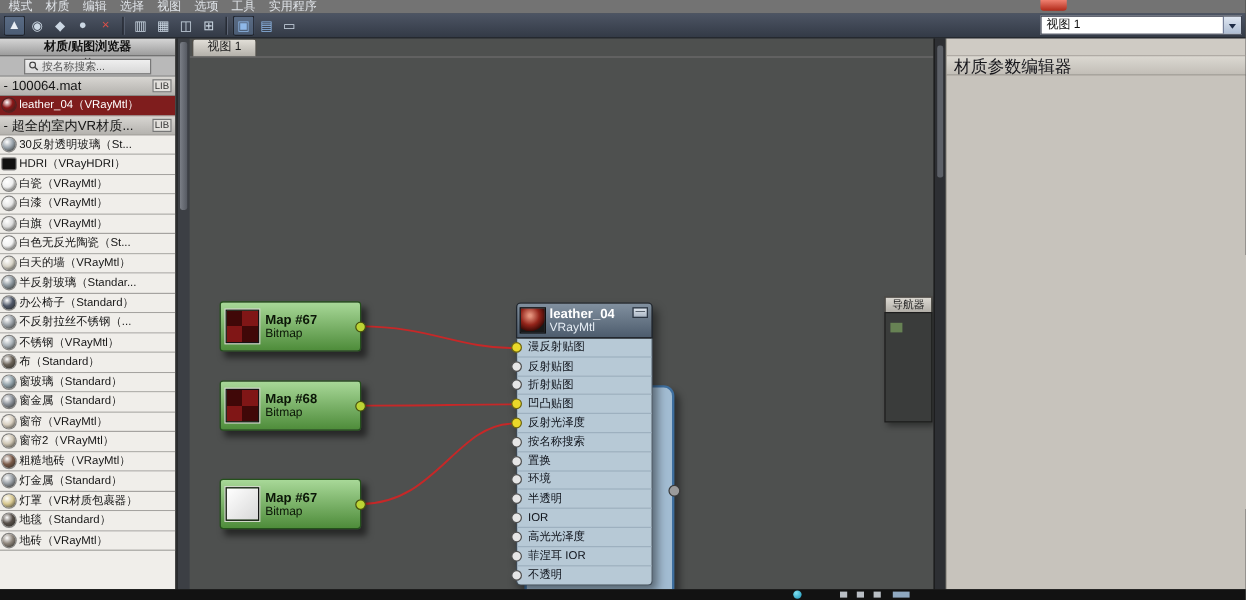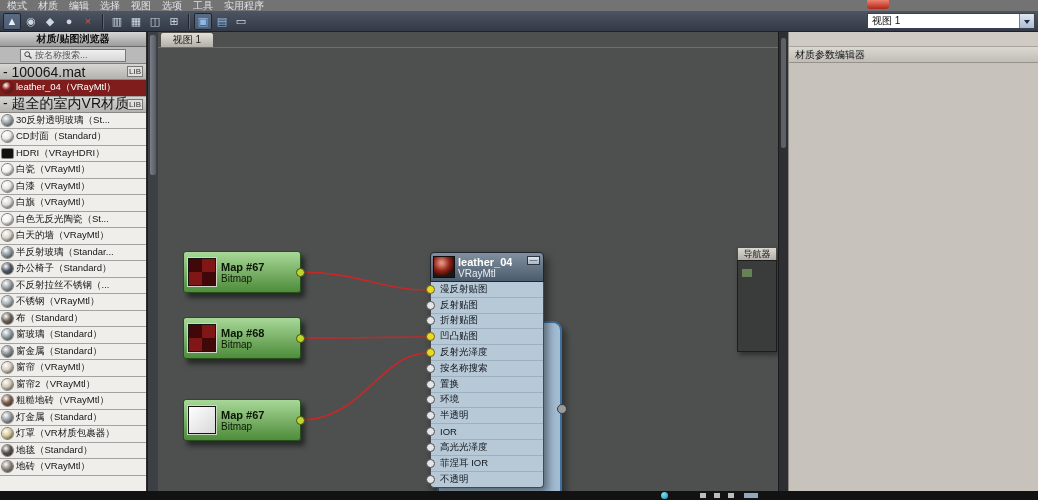--- a/index.html
+++ b/index.html
@@ -24,21 +24,21 @@
 
   
   .browser { position:absolute; left:0; top:32px; width:147px; height:459px; background:#8f8f8f; border-right:1px solid #2c2c2c; overflow:hidden; z-index:5; }
   .br-title { height:15px; background:linear-gradient(#d6d6d6,#9c9c9c); display:flex; align-items:center; justify-content:space-between; padding:0 3px; border-bottom:1px solid #6b6b6b;flex-direction:column; }
   .br-title-text { font-size:10px; font-weight:bold; color:#101010; white-space:nowrap; }
   .br-close { font-size:11px; line-height:10px; color:#202020; width:12px; text-align:center; cursor:default; }
   .br-search { height:17px; background:#b9b9b9; border-bottom:1px solid #7c7c7c; display:flex; align-items:center; padding:0 20px; }
   .search-field { flex:1; height:13px; background:linear-gradient(#efefef,#d7d7d7); border:1px solid #787878; display:flex; align-items:center; font-size:9px; color:#555; padding-left:3px; gap:3px; white-space:nowrap; overflow:hidden; }
   .br-list { position:absolute; top:32px; bottom:0; left:0; right:0; background:#f0eeea; }
   .grp { height:16px; background:linear-gradient(#d8d6d2,#b4b2ae); border-bottom:1px solid #8a8884; display:flex; align-items:center; justify-content:space-between; padding:0 3px; }
-  .grp-label { font-size:14px; color:#141414; white-space:nowrap; overflow:hidden; }
+  .grp-label { font-size:11px; color:#141414; white-space:nowrap; overflow:hidden; }
   .grp-tag { font-size:8px; color:#333; border:1px solid #777; background:#e2e0dc; padding:0 1px; line-height:9px; flex:0 0 auto; }
   .bitem { height:16.5px; background:#f0eeea; border-bottom:1px solid #a5a3a0; display:flex; align-items:center; padding:0 2px; gap:3px; }
   .bitem.selected { background:#7f1d1d; }
   .bitem.selected .blabel { color:#fff; }
   .blabel { font-size:9.5px; color:#151515; white-space:nowrap; overflow:hidden; }
   .bicon { width:11px; height:11px; border-radius:50%; flex:0 0 auto; box-shadow:0 0 0 1px rgba(40,40,40,.55); }
   .bicon.sq { border-radius:1px; height:9px; }
   .left-scroll { position:absolute; left:147px; top:32px; width:11px; height:459px; background:#3c3f44; border-left:1px solid #1e1e1e; z-index:5; }
   .left-scroll .handle { position:absolute; left:2px; top:3px; width:6px; height:140px; background:linear-gradient(90deg,#7a7e86,#565a62); border-radius:2px; }
 
@@ -73,21 +73,21 @@
   .navigator { position:absolute; left:579px; top:215px; width:40px; z-index:4; box-shadow:2px 3px 5px rgba(0,0,0,.4); }
   .nav-title { height:13px; background:linear-gradient(#dcd9d2,#b2afa8); border:1px solid #4c4a44; border-bottom:none; font-size:9px; line-height:12px; text-align:center; color:#1d1d1d; white-space:nowrap; overflow:hidden; }
   .nav-body { height:92px; background:#3a3c3b; border:1px solid #1d1d1d; position:relative; }
   .nav-body::after { content:""; position:absolute; left:4px; top:8px; width:10px; height:8px; background:#7aa05f; opacity:.7; }
   .nv-scroll { position:absolute; left:778px; top:32px; width:10px; height:459px; background:#2d2f33; border-left:1px solid #1b1b1b; z-index:6; }
   .nv-scroll .handle { position:absolute; left:2px; top:6px; width:5px; height:110px; background:#5c6067; border-radius:2px; }
 
   
   .rightpanel { position:absolute; left:788px; top:32px; width:250px; height:459px; background:#c9c5be; border-left:1px solid #8e8a83; z-index:5; }
   .rp-strip { height:15px; background:#cfcbc4; border-bottom:1px solid #a8a49d; }
-  .rp-title { height:16px; line-height:16px; padding-left:6px; font-size:10px; color:#15151a; background:linear-gradient(#dbd8d1,#c2beb7); border-bottom:1px solid #96928b; white-space:nowrap; }
+  .rp-title { height:16px; line-height:16px; padding-left:6px; font-size:14px; color:#15151a; background:linear-gradient(#dbd8d1,#c2beb7); border-bottom:1px solid #96928b; white-space:nowrap; }
   .rp-body { position:absolute; top:31px; bottom:0; left:0; right:0; background:#c7c3bc; }
 
   
   .statusbar { position:absolute; left:0; top:491px; width:100%; height:9px; background:#121212; z-index:20; }
   .sb-dot { position:absolute; left:661px; top:1px; width:7px; height:7px; border-radius:50%; background:radial-gradient(circle at 35% 30%, #7fe0f0, #1893b8); }
   .sb-sq { position:absolute; top:2px; width:6px; height:5px; background:#b9bec4; }
   .sb1 { left:700px; } .sb2 { left:714px; } .sb3 { left:728px; }
   .sb-bar { position:absolute; left:744px; top:2px; width:14px; height:5px; background:#8fa8c0; }
 </style>
 </head>
@@ -151,24 +151,20 @@
       </div>
       <div class="grp">
         <span class="grp-label">- 超全的室内VR材质...</span>
         <span class="grp-tag">LIB</span>
       </div>
       <div class="bitem">
         <span class="bicon" style="background: radial-gradient(circle at 35% 30%, rgb(255, 255, 255) 0%, rgb(154, 164, 172) 45%, rgb(35, 35, 31) 100%);"></span>
         <span class="blabel">30反射透明玻璃（St...</span>
       </div>
       <div class="bitem">
-        <span class="bicon" style="background: radial-gradient(circle at 35% 30%, rgb(255, 255, 255) 0%, rgb(232, 232, 232) 45%, rgb(35, 35, 31) 100%);"></span>
-        <span class="blabel">CD封面（Standard）</span>
-      </div>
-      <div class="bitem">
         <span class="bicon sq" style="background: rgb(16, 16, 16);"></span>
         <span class="blabel">HDRI（VRayHDRI）</span>
       </div>
       <div class="bitem">
         <span class="bicon" style="background: radial-gradient(circle at 35% 30%, rgb(255, 255, 255) 0%, rgb(239, 239, 239) 45%, rgb(35, 35, 31) 100%);"></span>
         <span class="blabel">白瓷（VRayMtl）</span>
       </div>
       <div class="bitem">
         <span class="bicon" style="background: radial-gradient(circle at 35% 30%, rgb(255, 255, 255) 0%, rgb(230, 230, 230) 45%, rgb(35, 35, 31) 100%);"></span>
         <span class="blabel">白漆（VRayMtl）</span>

